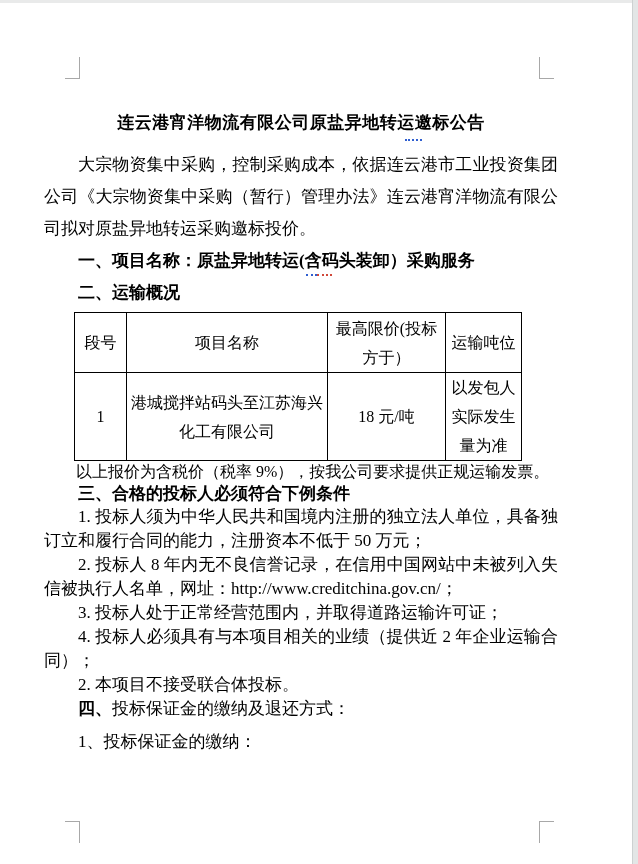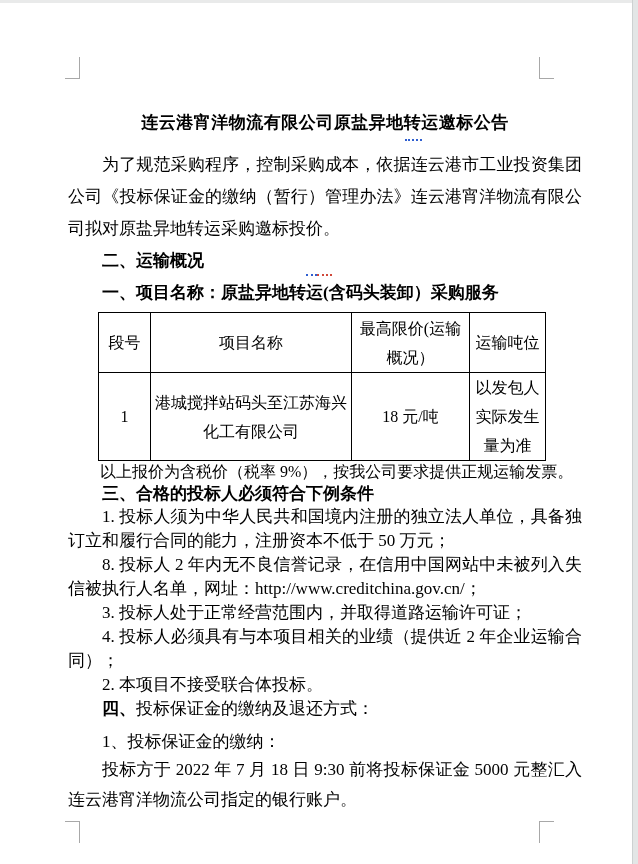--- a/index.html
+++ b/index.html
@@ -11,21 +11,21 @@
   
   .edge-top{position:absolute;top:0;left:0;width:638px;height:3px;background:#e9eaea;}
   .edge-right{position:absolute;top:0;right:0;width:5px;height:864px;background:#e3e6e6;border-left:1px solid #cdd1d1;}
   
   .mark{position:absolute;width:14px;height:21px;}
   .mark.tl{left:65px;top:57px;border-right:1px solid #a8a8a8;border-bottom:1px solid #a8a8a8;}
   .mark.tr{left:539px;top:57px;border-left:1px solid #a8a8a8;border-bottom:1px solid #a8a8a8;}
   .mark.bl{left:65px;top:821px;border-right:1px solid #a8a8a8;border-top:1px solid #a8a8a8;}
   .mark.br{left:539px;top:821px;border-left:1px solid #a8a8a8;border-top:1px solid #a8a8a8;}
   
-  .doc{position:absolute;left:68px;top:0;width:514px;font-size:17px;}
+  .doc{position:absolute;left:44px;top:0;width:514px;font-size:17px;}
   .title{margin-top:111px;font-size:17px;font-weight:bold;text-align:center;line-height:24px;letter-spacing:0.5px;}
   .intro{margin-top:14px;line-height:32px;text-align:justify;text-indent:2em;}
   .h-num{font-weight:bold;line-height:32px;padding-left:34px;}
   table.info{border-collapse:collapse;margin-left:30px;margin-top:3px;table-layout:fixed;}
   table.info td{border:1px solid #000;text-align:center;vertical-align:middle;font-size:16px;line-height:29px;padding:0 4px;overflow:hidden;}
   tr.hdr td{height:59px;}
   tr.bdy td{height:86px;}
   .c1{width:43px;} .c2{width:192px;} .c3{width:109px;} .c4{width:67px;margin-left:28px;}
   .taxnote{line-height:21px;text-indent:2em;white-space:nowrap;font-size:16px;}
   .h3{font-weight:bold;line-height:23px;padding-left:34px;font-family:Liberation Serif, serif;}
@@ -48,54 +48,53 @@
 <div class="edge-right"></div>
 
 <div class="mark tl"></div>
 <div class="mark tr"></div>
 <div class="mark bl"></div>
 <div class="mark br"></div>
 
 <div class="doc">
   <p class="title">连云港宵洋物流有限公司原盐异地转运邀标公告</p>
 
-  <p class="intro">为了规范采购程序，控制采购成本，依据连云港市工业投资集团公司《投标保证金的缴纳（暂行）管理办法》连云港宵洋物流有限公司拟对原盐异地转运采购邀标投价。</p>
+  <p class="intro">大宗物资集中采购，控制采购成本，依据连云港市工业投资集团公司《大宗物资集中采购（暂行）管理办法》连云港宵洋物流有限公司拟对原盐异地转运采购邀标投价。</p>
 
+  <p class="h-num">一、项目名称：原盐异地转运(含码头装卸）采购服务</p>
   <p class="h-num">二、运输概况</p>
-  <p class="h-num">一、项目名称：原盐异地转运(含码头装卸）采购服务</p>
 
   <table class="info">
     <tbody>
         <tr class="hdr">
       <td class="c1">段号</td>
       <td class="c2">项目名称</td>
-      <td class="c3">最高限价(运输概况）</td>
+      <td class="c3">最高限价(投标方于）</td>
       <td class="c4">运输吨位</td>
     </tr>
     <tr class="bdy">
       <td class="c1">1</td>
       <td class="c2">港城搅拌站码头至江苏海兴化工有限公司</td>
       <td class="c3">18 元/吨</td>
       <td class="c4">以发包人实际发生量为准</td>
     </tr>
   </tbody>
     </table>
 
   <p class="taxnote">以上报价为含税价（税率 9%），按我公司要求提供正规运输发票。</p>
 
   <p class="h3">三、合格的投标人必须符合下例条件</p>
 
   <p class="cond">1. 投标人须为中华人民共和国境内注册的独立法人单位，具备独订立和履行合同的能力，注册资本不低于 50 万元；</p>
-  <p class="cond">8. 投标人 2 年内无不良信誉记录，在信用中国网站中未被列入失信被执行人名单，网址：http://www.creditchina.gov.cn/；</p>
+  <p class="cond">2. 投标人 8 年内无不良信誉记录，在信用中国网站中未被列入失信被执行人名单，网址：http://www.creditchina.gov.cn/；</p>
   <p class="cond">3. 投标人处于正常经营范围内，并取得道路运输许可证；</p>
   <p class="cond">4. 投标人必须具有与本项目相关的业绩（提供近 2 年企业运输合同）；</p>
   <p class="cond">2. 本项目不接受联合体投标。</p>
 
   <p class="h4"><span class="pfx">四、</span><span>投标保证金的缴纳及退还方式：</span></p>
 
   <p class="sub">1、投标保证金的缴纳：</p>
 
-  <p class="closing">投标方于 2022 年 7 月 18 日 9:30 前将投标保证金 5000 元整汇入连云港宵洋物流公司指定的银行账户。</p>
 </div>
 
 <div class="sq sq-title"></div>
 <div class="sq sq-blue"></div>
 <div class="sq sq-red"></div>
 
 </body></html>

